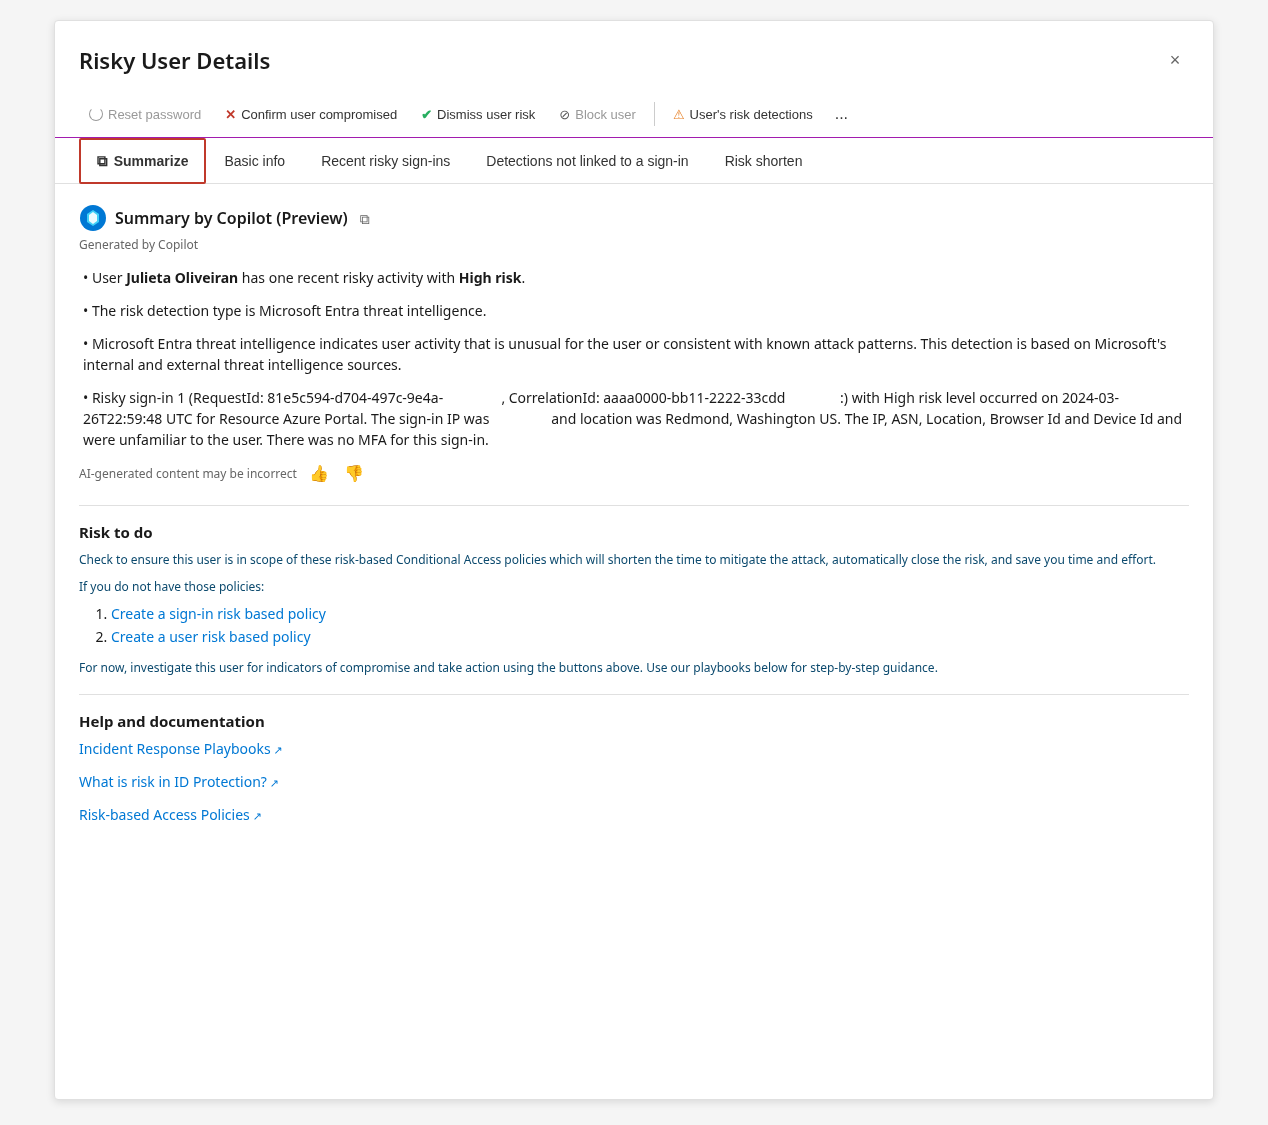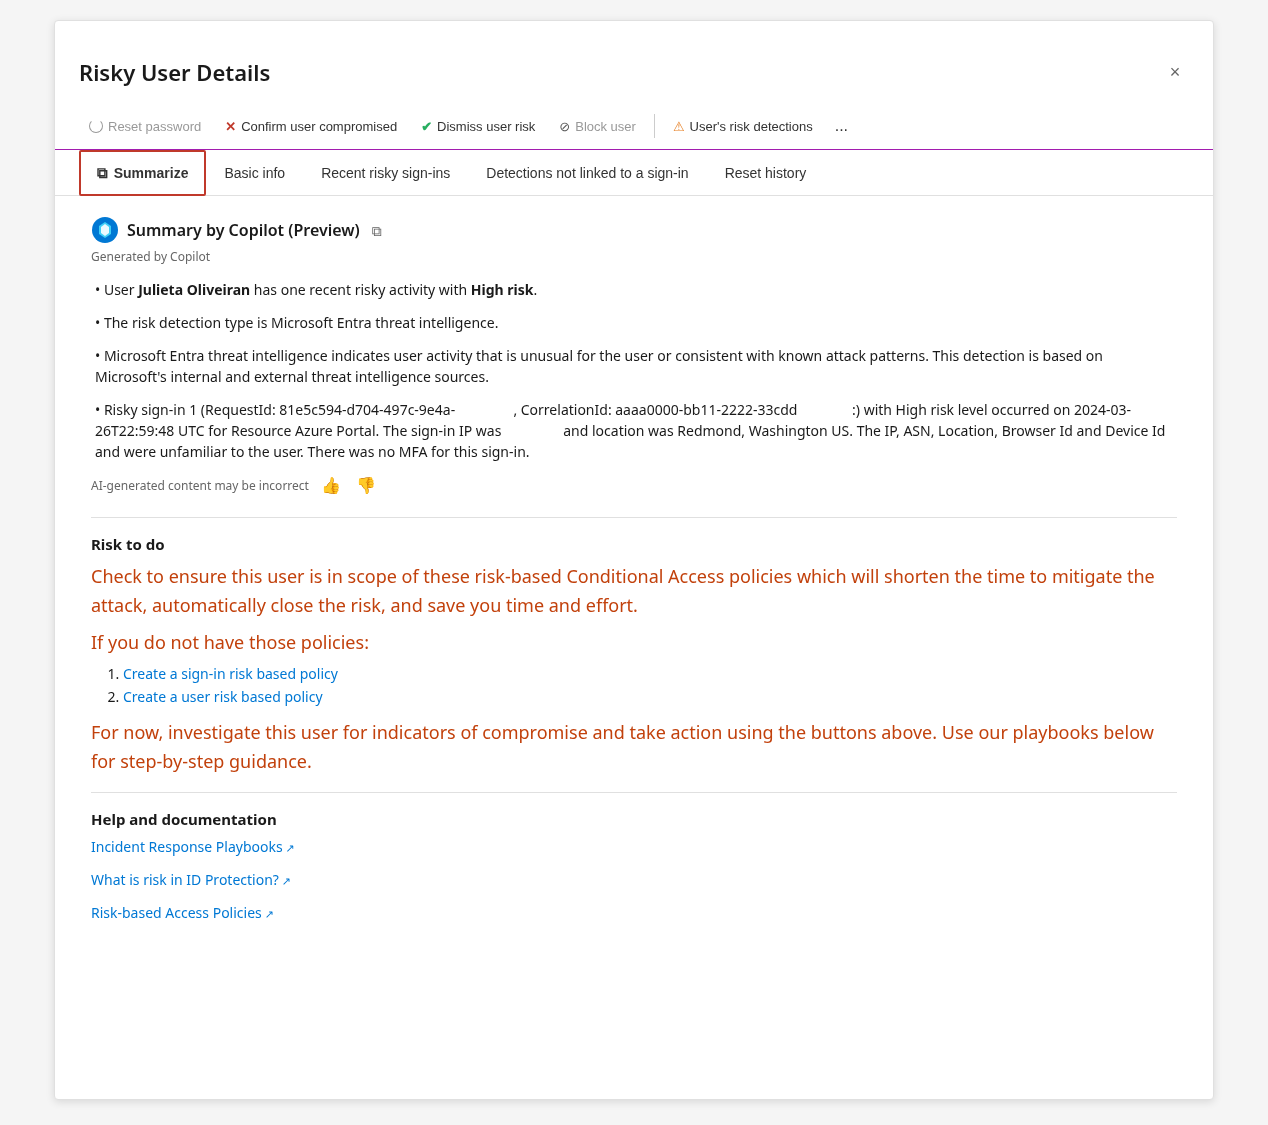--- a/index.html
+++ b/index.html
@@ -20,21 +20,21 @@
       border: 1px solid #e0e0e0;
       box-shadow: 0 2px 8px rgba(0,0,0,0.12);
       border-radius: 4px;
       padding: 0;
       position: relative;
     }
     .panel-header {
       display: flex;
       justify-content: space-between;
       align-items: center;
-      padding: 36px 24px 16px 24px;
+      padding: 24px 24px 16px 24px;
       border-bottom: none;
     }
     .panel-title {
       font-size: 22px;
       font-weight: 600;
       color: #1a1a1a;
     }
     .close-btn {
       width: 28px;
       height: 28px;
@@ -109,21 +109,21 @@
       position: relative;
       border: 2px solid transparent;
     }
     .tab.active {
       border: 2px solid #c0392b;
       border-radius: 2px;
       font-weight: 600;
       margin-bottom: -1px;
     }
     .content {
-      padding: 20px 36px;
+      padding: 20px 24px;
     }
     .summary-header {
       display: flex;
       align-items: center;
       gap: 8px;
       margin-bottom: 4px;
     }
     .copilot-icon {
       width: 28px;
       height: 28px;
@@ -177,23 +177,23 @@
       border-top: 1px solid #e0e0e0;
       margin: 16px 0;
     }
     .section-title {
       font-size: 15px;
       font-weight: 700;
       color: #1a1a1a;
       margin-bottom: 8px;
     }
     .section-text {
-      font-size: 18px;
+      font-size: 12px;
       line-height: 1.6;
-      color: #c2410c;
+      color: #0c4a6e;
       margin-bottom: 8px;
     }
     .policy-list {
       margin: 8px 0 12px 32px;
     }
     .policy-list li {
       margin-bottom: 4px;
     }
     .link {
       color: #0078d4;
@@ -261,21 +261,21 @@
     <button class="tab">
       <span>Basic info</span>
     </button>
     <button class="tab">
       <span>Recent risky sign-ins</span>
     </button>
     <button class="tab">
       <span>Detections not linked to a sign-in</span>
     </button>
     <button class="tab">
-      <span>Reset history</span>
+      <span>Risk shorten</span>
     </button>
   </div>
 
   <div class="content">
 
     <div class="summary-header">
 
       <svg class="copilot-icon" viewBox="0 0 28 28" fill="none" xmlns="http://www.w3.org/2000/svg">
         <circle cx="14" cy="14" r="13" fill="#0078d4"></circle>
         <path d="M14 6 L20 10 L20 18 L14 22 L8 18 L8 10 Z" fill="#50e6ff" opacity="0.8"></path>

